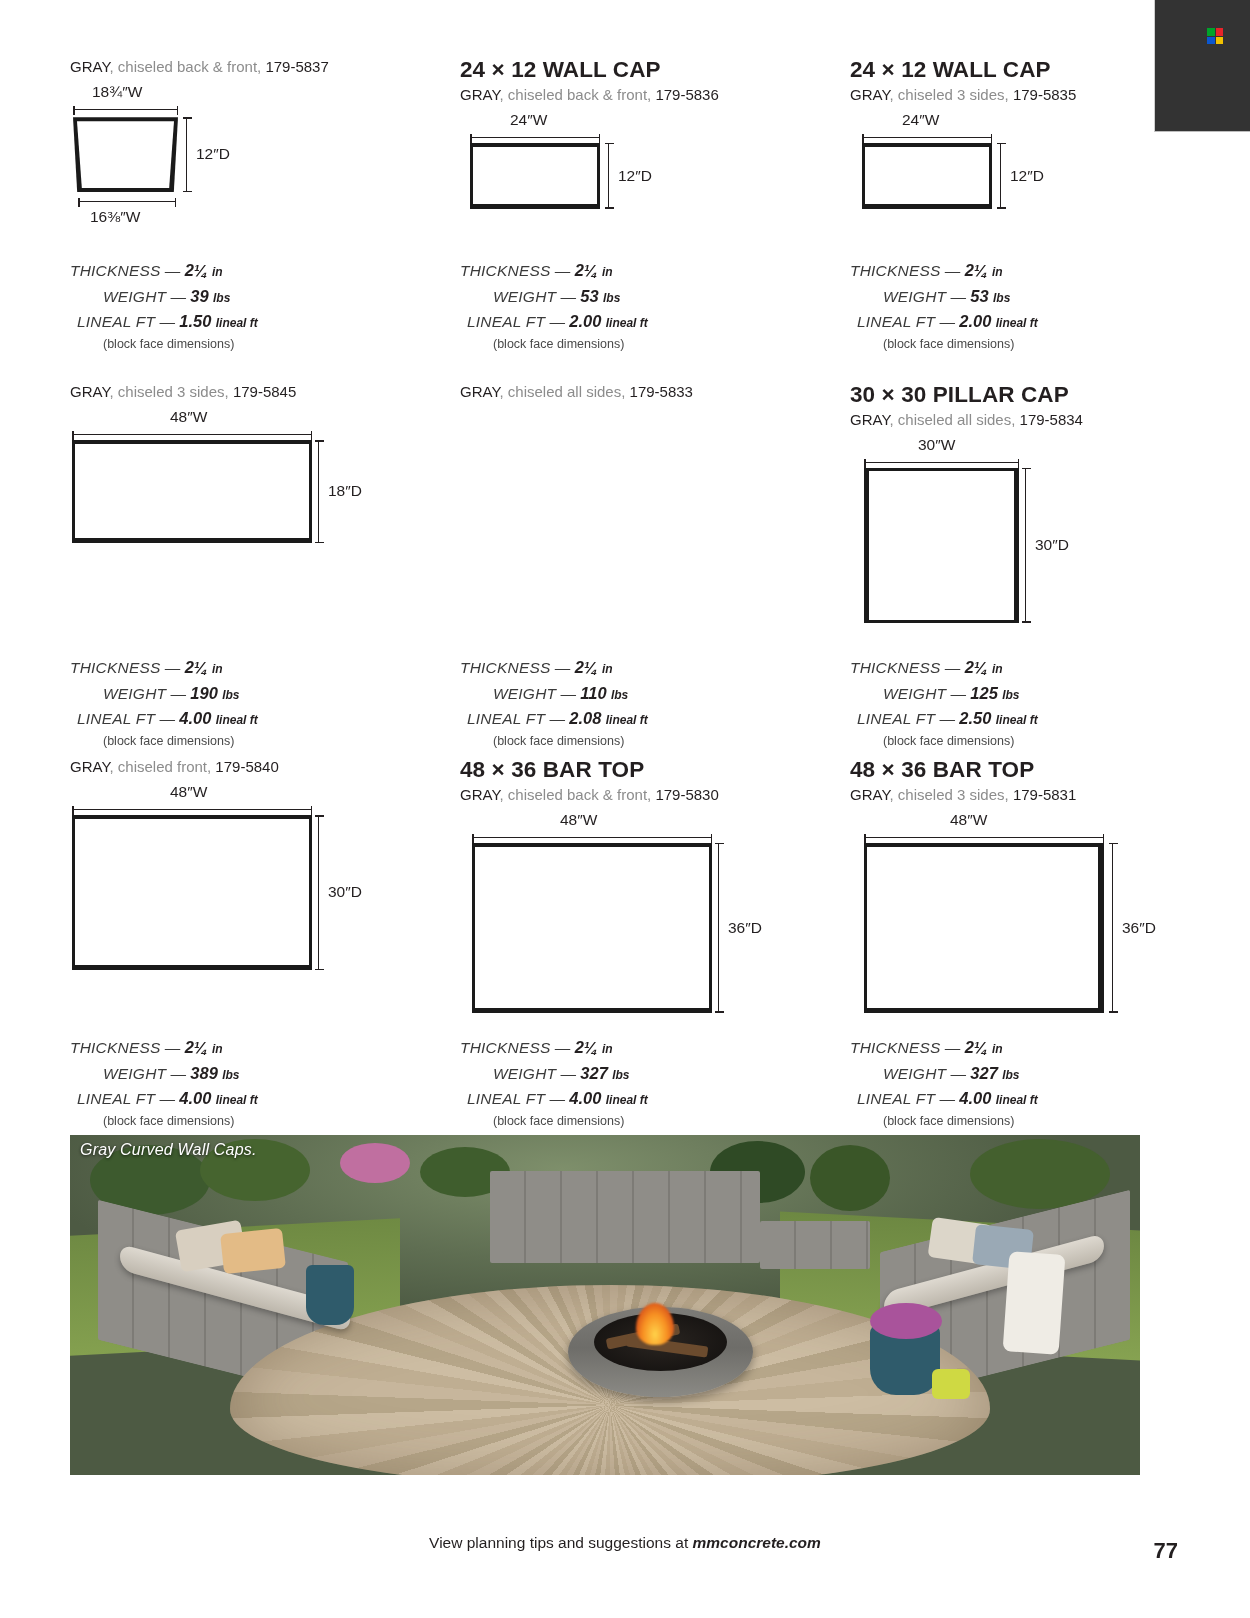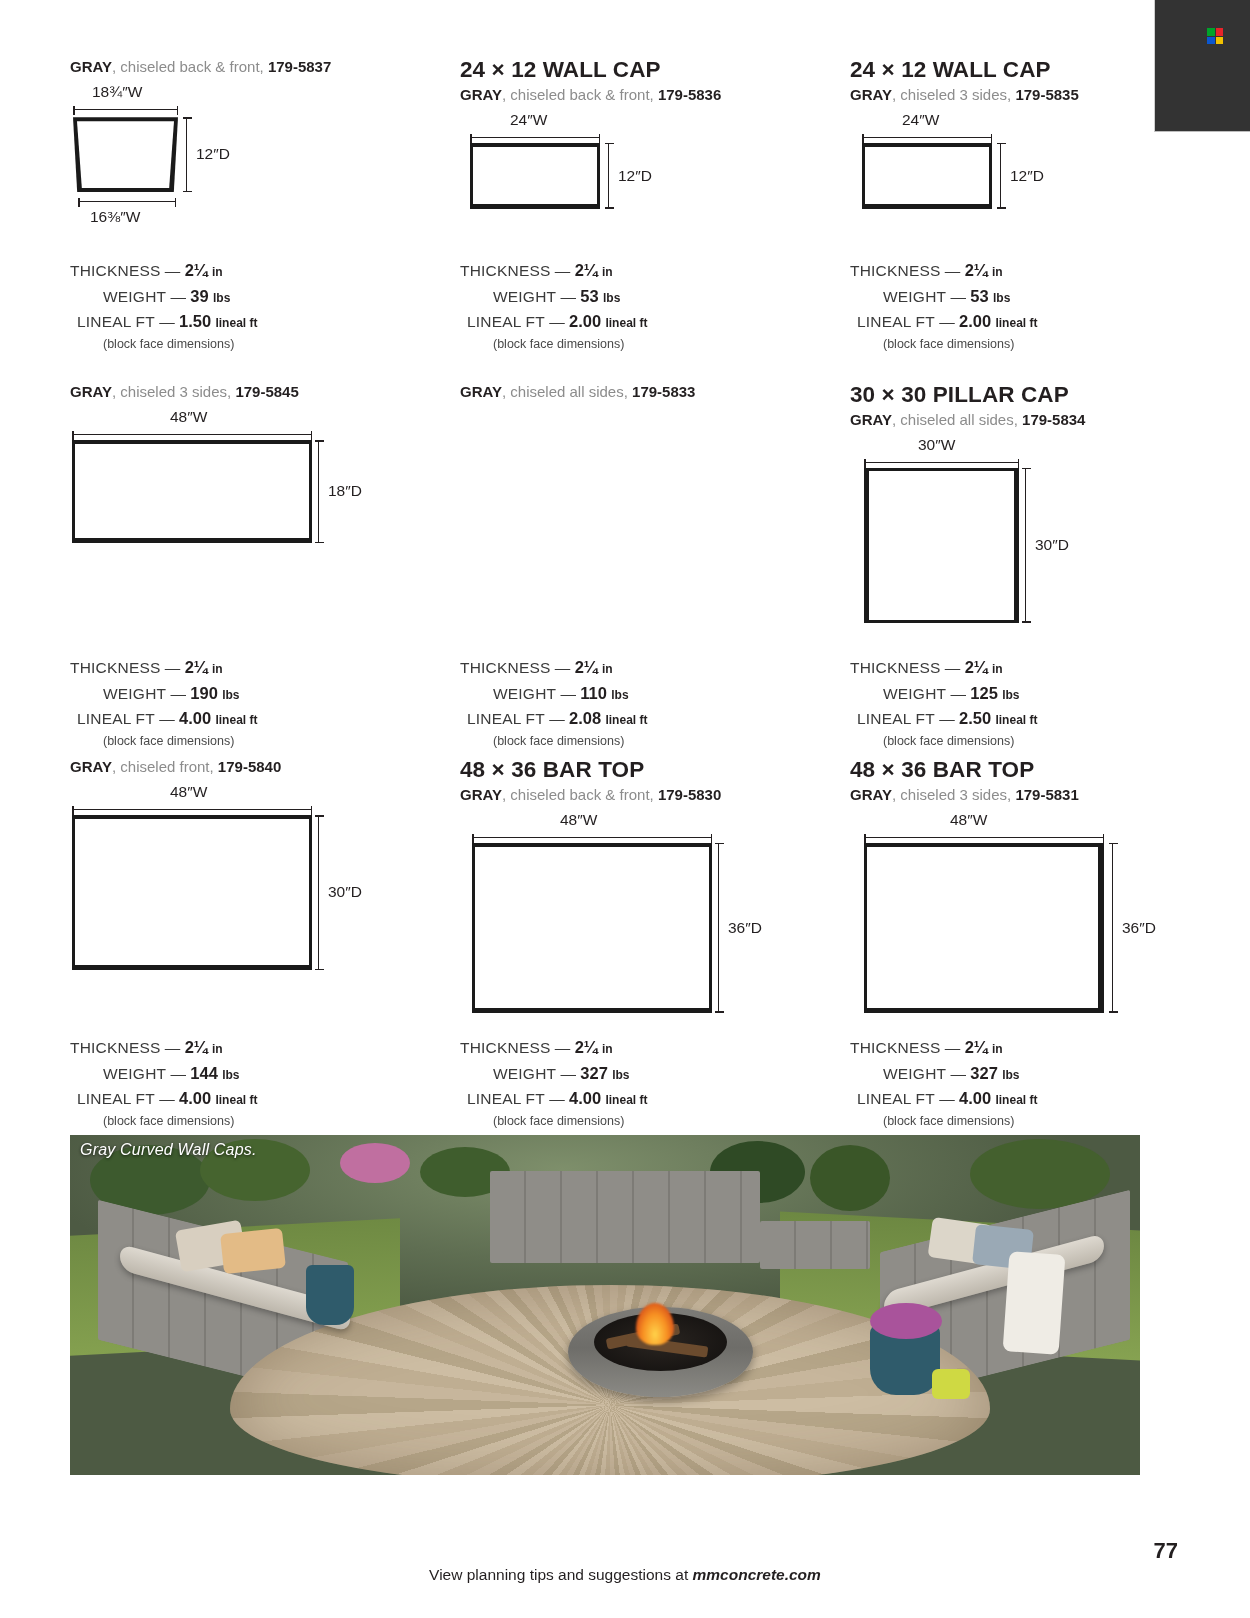--- a/index.html
+++ b/index.html
@@ -46,21 +46,21 @@
     margin:0 0 4px 0;
     white-space:nowrap;
   }
   .p-sub{
     font-size:15px;
     line-height:1.15;
     margin:0;
     color:#8c8c8c;
     white-space:nowrap;
   }
-  .p-sub .b{color:#231f20;font-weight:bold;text-align:center;}
+  .p-sub .b{color:#231f20;font-weight:normal;text-align:center;}
 
   
   .diagram{position:relative;}
   .dimline-top{
     position:absolute;
     border-top:1.5px solid #231f20;
     height:0;
   }
   .dimline-top:before,.dimline-top:after{
     content:""; position:absolute; top:-4px;
@@ -126,21 +126,21 @@
   }
 
   
   .specs{
     position:absolute;
     color:#3a3a3a;
     font-size:15.5px;
     line-height:1.55;
     white-space:nowrap;
   }
-  .specs .line{display:block;}
+  .specs .line{display:block;font-style:italic;}
   .specs .lbl{letter-spacing:.2px;}
   .specs .val{font-weight:bold;color:#231f20;font-size:16.5px;}
   .specs .unit{font-size:12px;font-weight:bold;color:#231f20;}
   .specs .note{
     display:block;font-size:12.5px;color:#4a4a4a;font-weight:normal;
   }
   .sp-thick{padding-left:0;}
   .sp-weight{padding-left:33px;}
   .sp-lineal{padding-left:7px;}
   .sp-note{padding-left:33px;}
@@ -222,21 +222,21 @@
     color:#ffffff;
     font-size:16px;
     text-shadow:0 1px 3px rgba(0,0,0,.75);
     letter-spacing:.2px;
     font-style:italic;
   }
 
   
   .footer{
     position:absolute;
-    left:0; right:0; top:1566px;
+    left:0; right:0; top:1534px;
     text-align:center;
     font-size:15.5px;
     color:#231f20;
   }
   .footer .site{font-weight:bold;font-style:italic;}
   .pageno{
     position:absolute;
     right:72px; top:1538px;
     font-size:22px;
     font-weight:bold;
@@ -482,21 +482,21 @@
       <div class="specs" style="top:277px;left:0;">
         <span class="line sp-thick">
           <span class="lbl">THICKNESS</span>
           <span>—</span>
           <span class="val">2¼</span>
           <span class="unit">in</span>
         </span>
         <span class="line sp-weight">
           <span class="lbl">WEIGHT</span>
           <span>—</span>
-          <span class="val">144</span>
+          <span class="val">389</span>
           <span class="unit">lbs</span>
         </span>
         <span class="line sp-lineal">
           <span class="lbl">LINEAL FT</span>
           <span>—</span>
           <span class="val">4.00</span>
           <span class="unit">lineal ft</span>
         </span>
         <span class="note sp-note">(block face dimensions)</span>
       </div>

